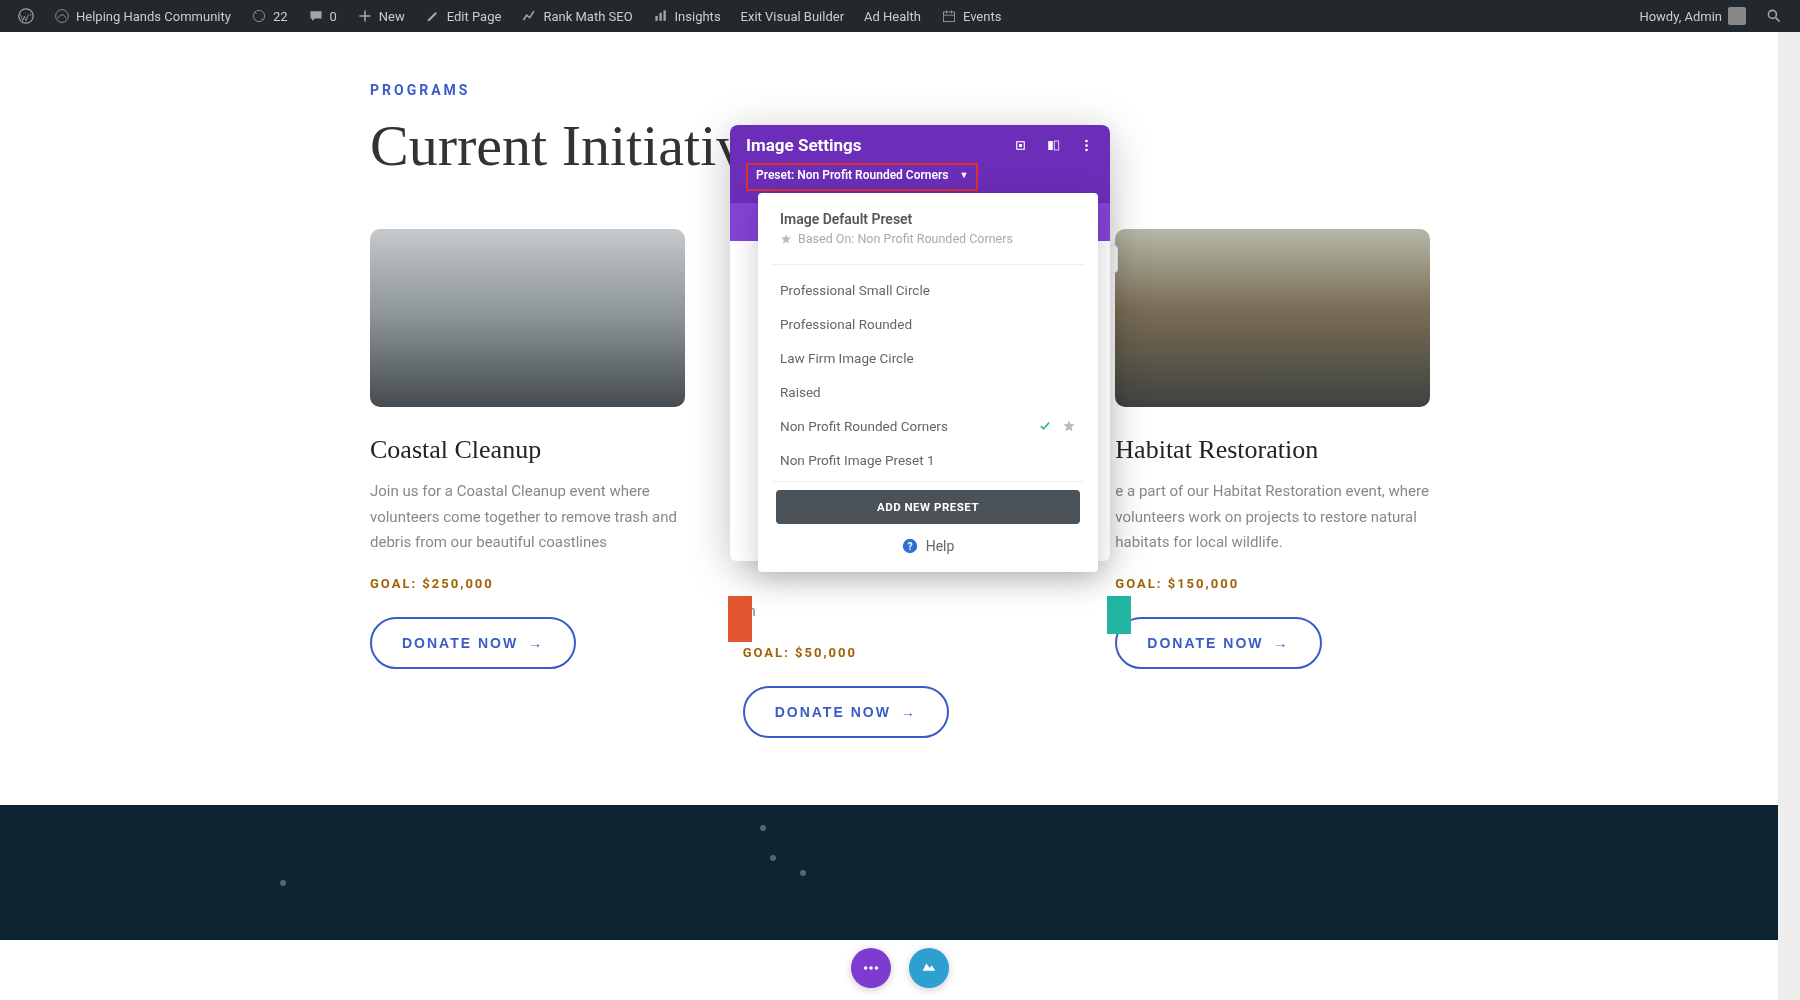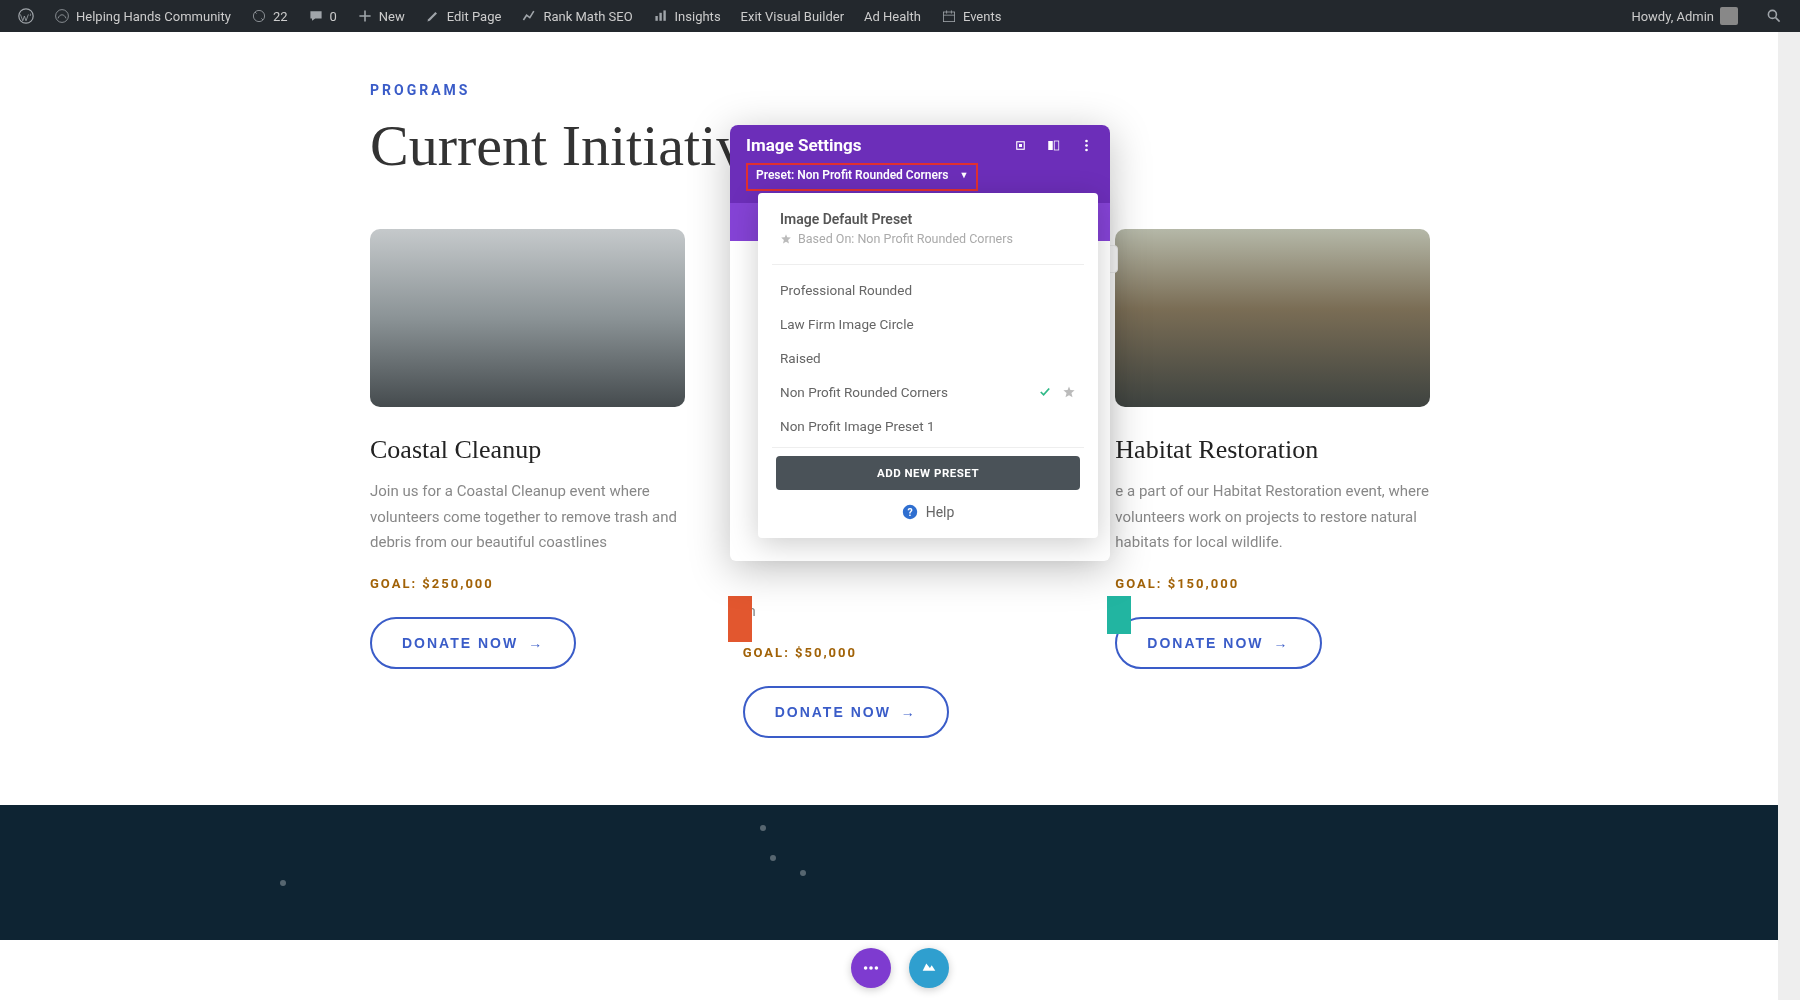--- a/index.html
+++ b/index.html
@@ -1,20 +1,20 @@
 <!DOCTYPE html>
 <html><head>
 <meta charset="utf-8">
 <style>
 *{margin:0;padding:0;box-sizing:border-box;}
 body{font-family:-apple-system,BlinkMacSystemFont,"Segoe UI",Roboto,sans-serif;background:#f5f5f5;overflow:hidden;}
 .viewport{width:1800px;height:1000px;position:relative;background:#fff;transform-origin:top left;}
 .adminbar{position:absolute;top:0;left:0;right:0;height:32px;background:#23282d;color:#ccc;display:flex;align-items:center;padding:0 8px;font-size:13px;z-index:100;}
 .adminbar-left{display:flex;align-items:flex-end;gap:0;}
-.adminbar-right{margin-left:auto;display:flex;align-items:center;gap:8px;}
+.adminbar-right{margin-left:auto;display:flex;align-items:center;gap:0;}
 .ab-item{display:flex;align-items:center;gap:6px;padding:0 10px;height:32px;cursor:pointer;}
 .ab-icon{width:16px;height:16px;fill:#a0a5aa;}
 .avatar{width:18px;height:18px;background:#888;border-radius:2px;}
 .scroll-area{position:absolute;top:32px;left:0;width:1800px;height:908px;background:#fff;}
 .content{max-width:1100px;margin:0 auto;padding:50px 20px 0;}
 .eyebrow{color:#3a5cc8;font-size:14px;font-weight:700;letter-spacing:3px;margin-bottom:14px;}
 .heading{font-size:58px;font-weight:500;color:#333;font-family:Georgia,serif;margin-bottom:50px;}
 .cards{display:flex;gap:58px;}
 .card{flex:1;min-width:0;}
 .card-img{width:100%;height:178px;border-radius:10px;background:#8aa;position:relative;overflow:hidden;}
@@ -247,20 +247,23 @@
       <div class="dd-head-title">Image Default Preset</div>
       <div class="dd-head-sub">
         <svg viewBox="0 0 20 20">
               <path d="M10 2l2 5 6 .5-4.5 4 1.5 6-5-3-5 3 1.5-6L2 7.5 8 7z"></path>
             </svg>
         <span>Based On: Non Profit Rounded Corners</span>
       </div>
     </div>
     <div class="dd-sep"></div>
     <div class="dd-item">
+          <span>Professional Small Circle</span>
+        </div>
+    <div class="dd-item">
           <span>Professional Rounded</span>
         </div>
     <div class="dd-item">
           <span>Law Firm Image Circle</span>
         </div>
     <div class="dd-item">
           <span>Raised</span>
         </div>
     <div class="dd-item">
           <span>Non Profit Rounded Corners</span>

